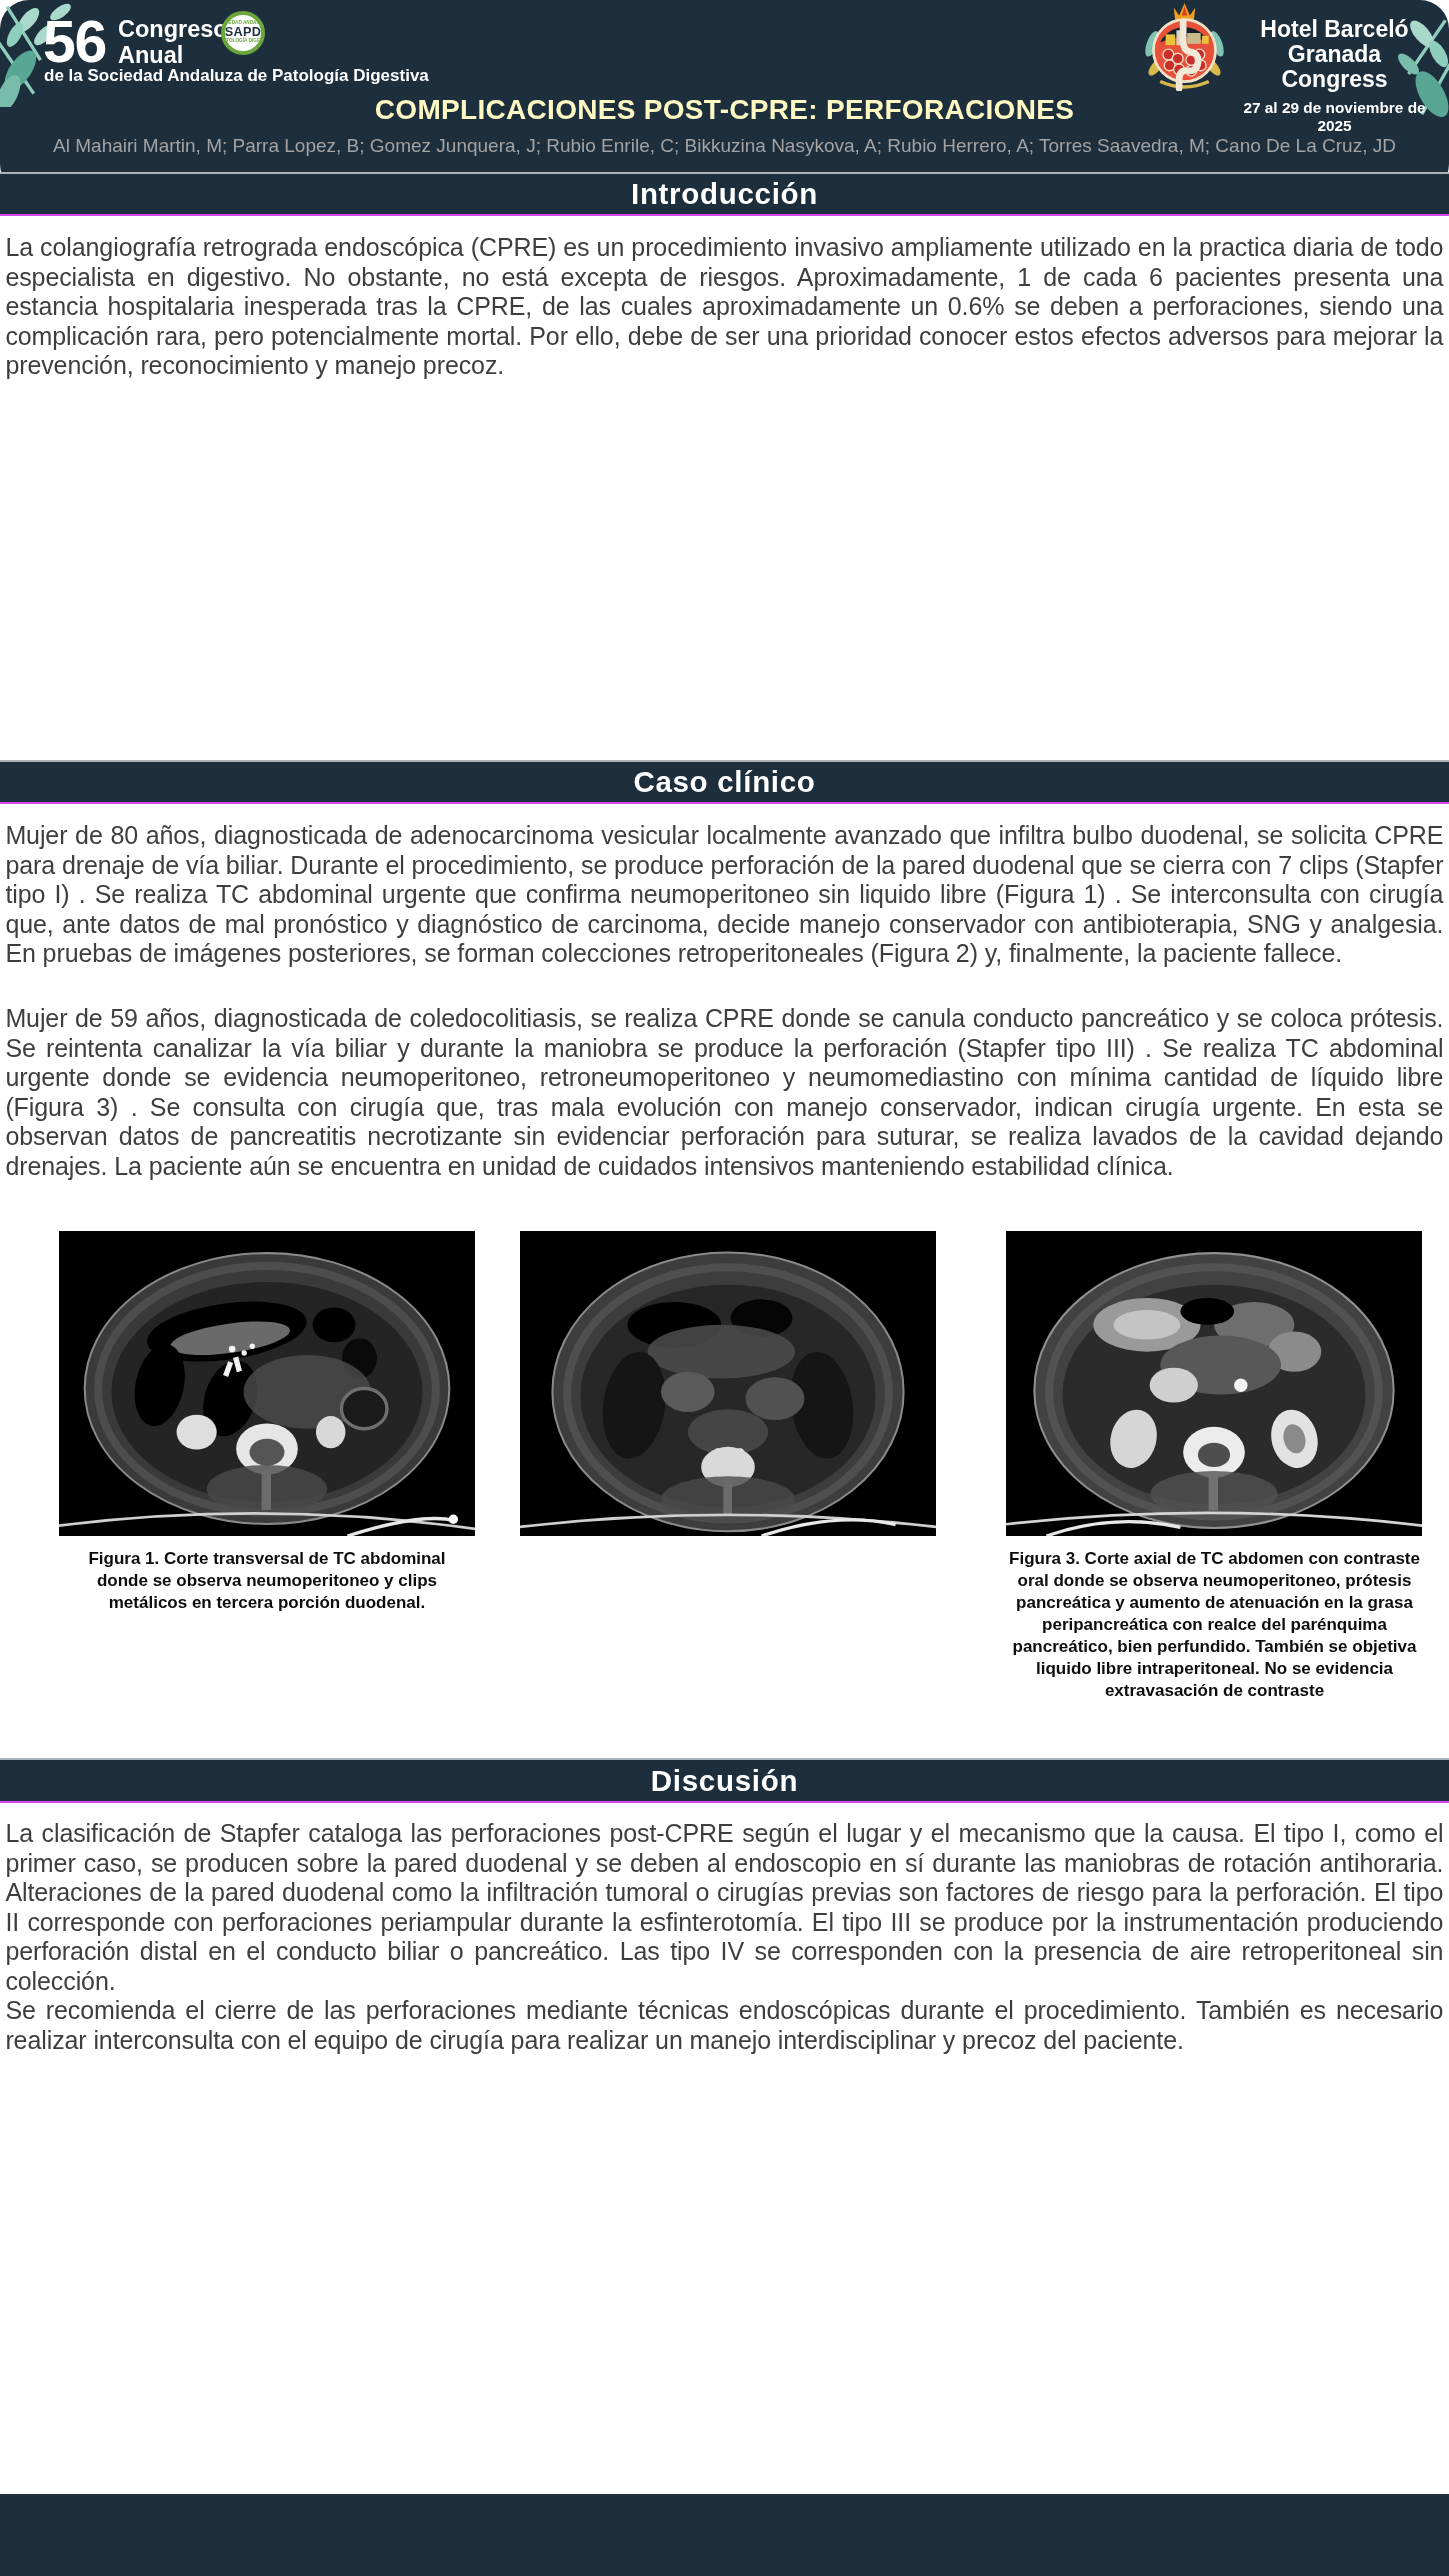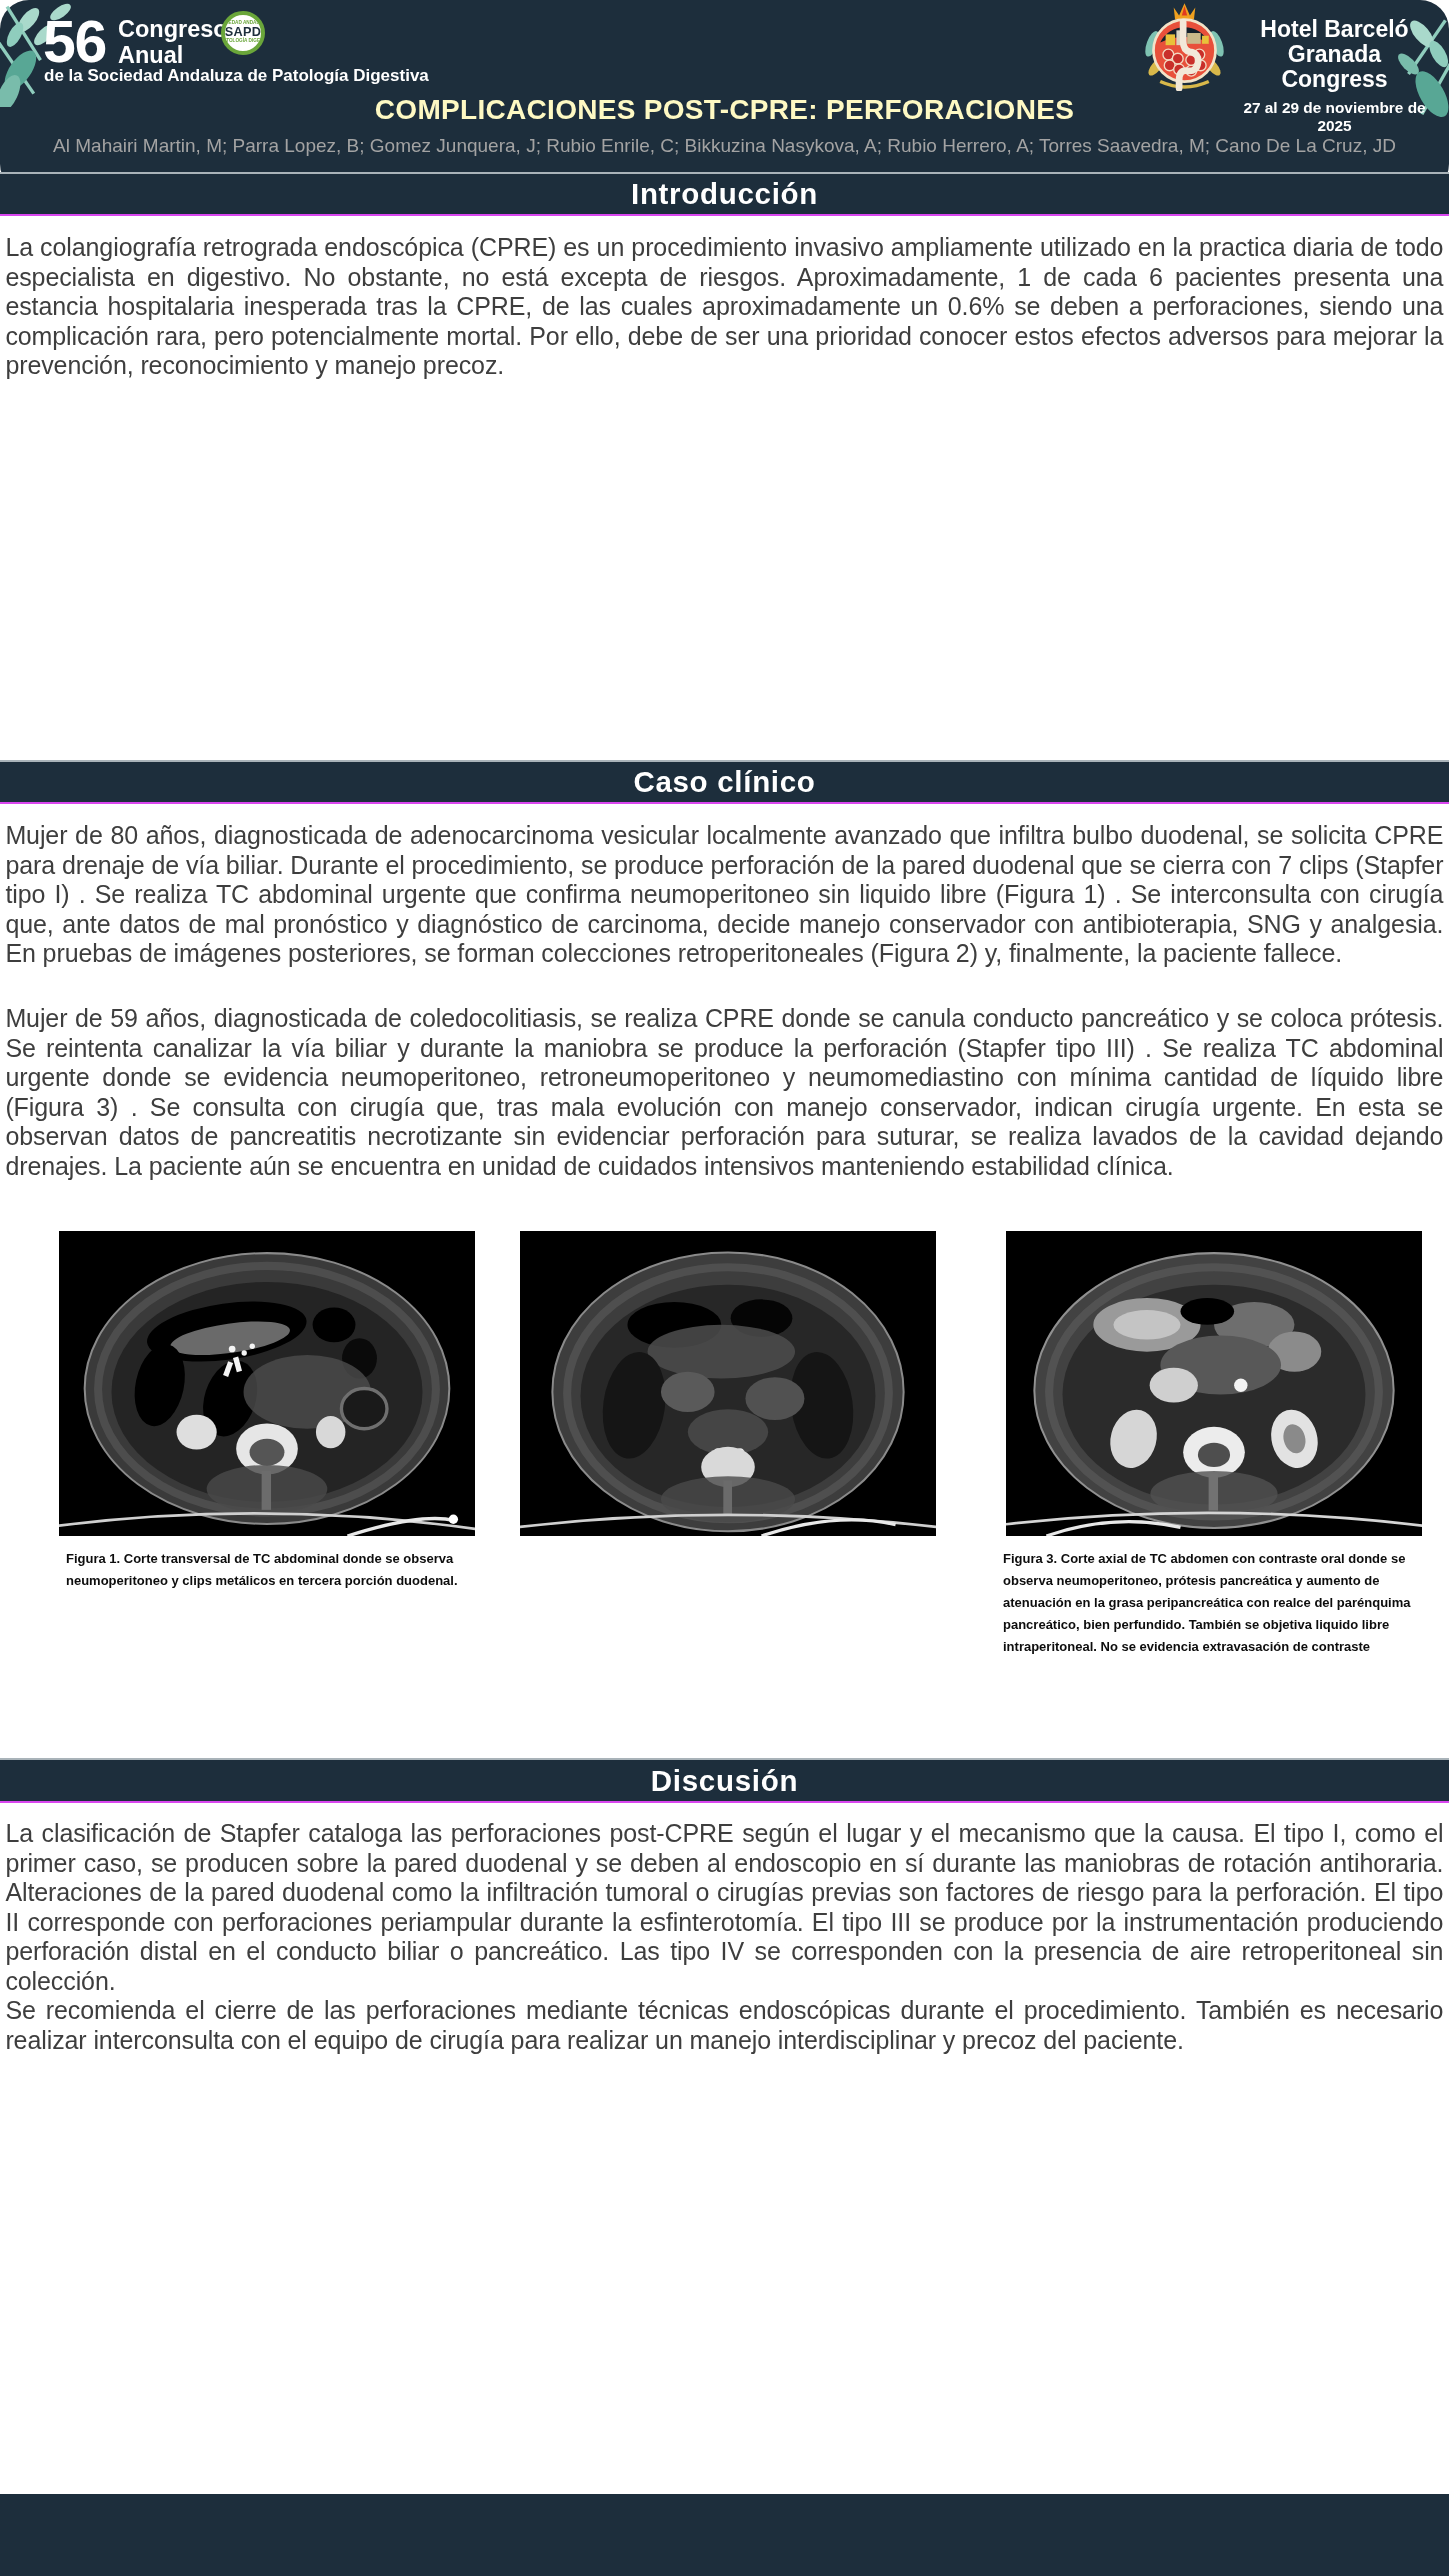--- a/index.html
+++ b/index.html
@@ -42,22 +42,22 @@
        font-size:25px;line-height:29.5px;color:#3e3e3e;letter-spacing:-0.1px;}
   .par p{margin:0;}
   .par-intro{top:233px;}
   .par-caso1{top:821px;}
   .par-caso2{top:1004px;}
   .par-disc{top:1819px;}
 
   
   .fig{position:absolute;top:1231px;width:416px;height:305px;background:#000;}
   .fig-1{left:59px;} .fig-2{left:520px;} .fig-3{left:1006px;}
-  .cap{position:absolute;top:1548px;font-size:13px;font-weight:bold;line-height:22px;
-       text-align:left;color:#0d0d0d;}
+  .cap{position:absolute;top:1548px;font-size:17px;font-weight:bold;line-height:22px;
+       text-align:center;color:#0d0d0d;}
   .cap-1{left:66px;width:402px;}
   .cap-2{left:527px;width:402px;}
   .cap-3{left:1003px;width:423px;}
 
   
   .footer{position:absolute;left:0;top:2494px;width:1449px;height:82px;background:#1d2e3c;}
 </style>
 </head>
 <body>
 

